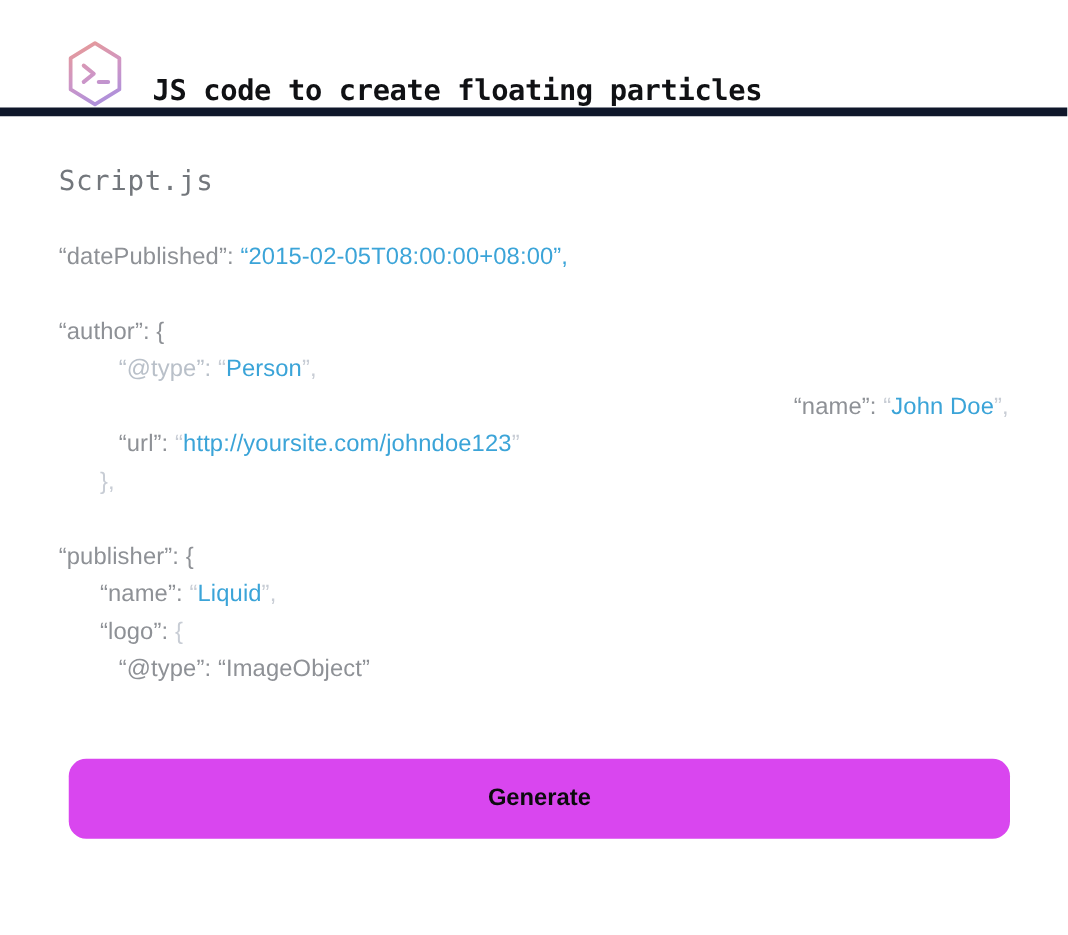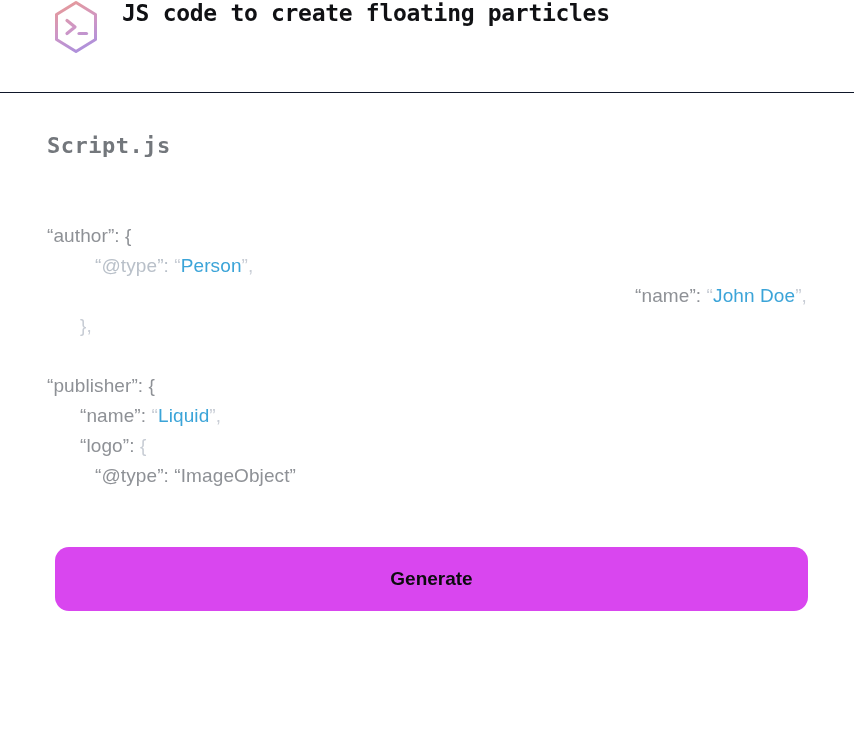--- a/index.html
+++ b/index.html
@@ -6,24 +6,24 @@
   html, body {
     width: 854px; height: 748px;
     background: #ffffff;
     font-family: "Liberation Sans", sans-serif;
     overflow: hidden;
   }
 
   
   .header {
     display: flex;
-    align-items: flex-start;
+    align-items: flex-end;
     height: 93px;
     padding: 0 37px 0 53px;
-    border-bottom: 1px solid #0f172a;
+    border-bottom: 7px solid #0f172a;
     background: #ffffff;
   }
   .app-icon { flex: 0 0 auto; width: 46px; height: 54px; }
   .page-title {
     margin-left: 23px;
     font-family: "DejaVu Sans Mono", monospace;
     font-size: 23px;
     font-weight: 700;
     letter-spacing: -0.3px;
     color: #101114;
@@ -39,21 +39,21 @@
     border-radius: 8px;
     white-space: nowrap;
   }
 
   
   .main { padding: 0 47px; }
   .filename {
     margin-top: 40px;
     font-family: "DejaVu Sans Mono", monospace;
     font-size: 22px;
-    font-weight: 700;
+    font-weight: 400;
     color: #73777c;
     letter-spacing: 0.5px;
   }
 
   .code-block {
     margin-top: 33px;
     font-size: 19px;
     line-height: 30px;
     letter-spacing: 0.1px;
   }
@@ -97,24 +97,26 @@
       <path d="M14 20.5 L22 27 L14 33.5" stroke="url(#hexgrad)" stroke-width="3.2" stroke-linecap="round" stroke-linejoin="round" fill="none"></path>
       <line x1="26" y1="33.5" x2="33.5" y2="33.5" stroke="url(#hexgrad)" stroke-width="3.2" stroke-linecap="round"></line>
     </svg>
   </span>
   <div class="page-title">JS code to create floating particles</div>
 </div>
 
 <div class="main">
   <div class="filename">Script.js</div>
   <div class="code-block">
+      <div class="code-line" style="padding-left: 0px;"><span class="seg-k">“datePublished”: </span><span class="seg-v">“2015-02-05T08:00:00+08:00”,</span></div>
       <div class="code-line blank"></div>
       <div class="code-line" style="padding-left: 0px;"><span class="seg-k">“author”: {</span></div>
       <div class="code-line" style="padding-left: 48px;"><span class="seg-kl">“@type”: </span><span class="seg-pl">“</span><span class="seg-v">Person</span><span class="seg-pl">”,</span></div>
       <div class="code-line" style="padding-left: 48px; text-align: right;"><span class="seg-k">“name”: </span><span class="seg-pl">“</span><span class="seg-v">John Doe</span><span class="seg-pl">”,</span></div>
+      <div class="code-line" style="padding-left: 48px;"><span class="seg-k">“url”: </span><span class="seg-pl">“</span><span class="seg-v">http://yoursite.com/johndoe123</span><span class="seg-pl">”</span></div>
       <div class="code-line" style="padding-left: 33px;"><span class="seg-pl">},</span></div>
       <div class="code-line blank"></div>
       <div class="code-line" style="padding-left: 0px;"><span class="seg-k">“publisher”: {</span></div>
       <div class="code-line" style="padding-left: 33px;"><span class="seg-k">“name”: </span><span class="seg-pl">“</span><span class="seg-v">Liquid</span><span class="seg-pl">”,</span></div>
       <div class="code-line" style="padding-left: 33px;"><span class="seg-k">“logo”: </span><span class="seg-pl">{</span></div>
       <div class="code-line" style="padding-left: 48px;"><span class="seg-k">“@type”: “ImageObject”</span></div>
     </div>
   <button class="generate-button">Generate</button>
 </div>
 

